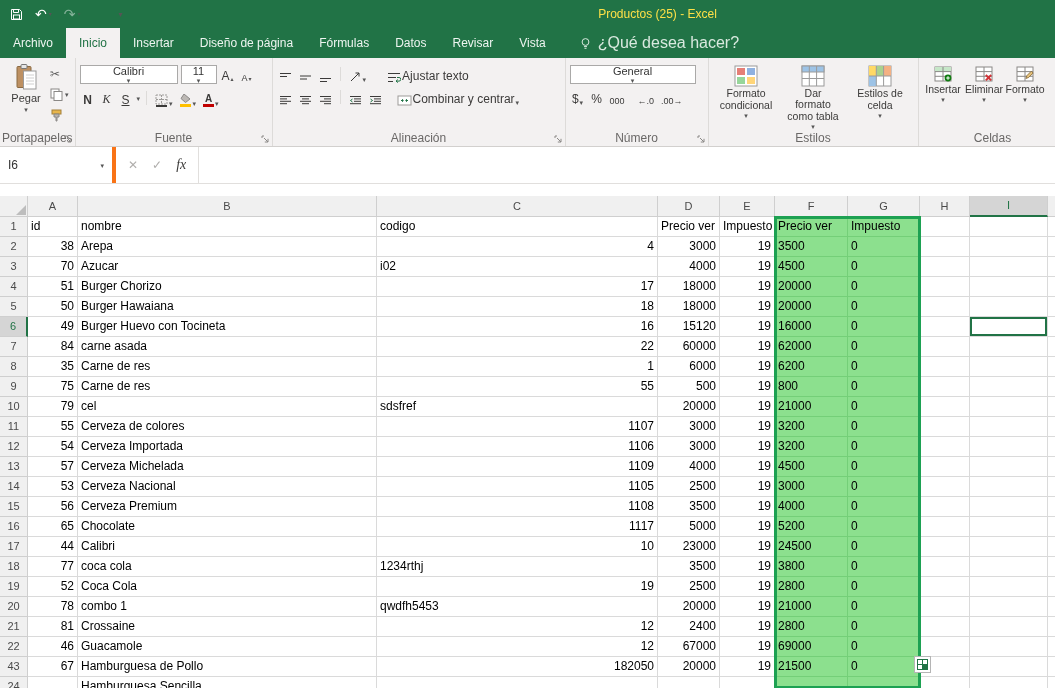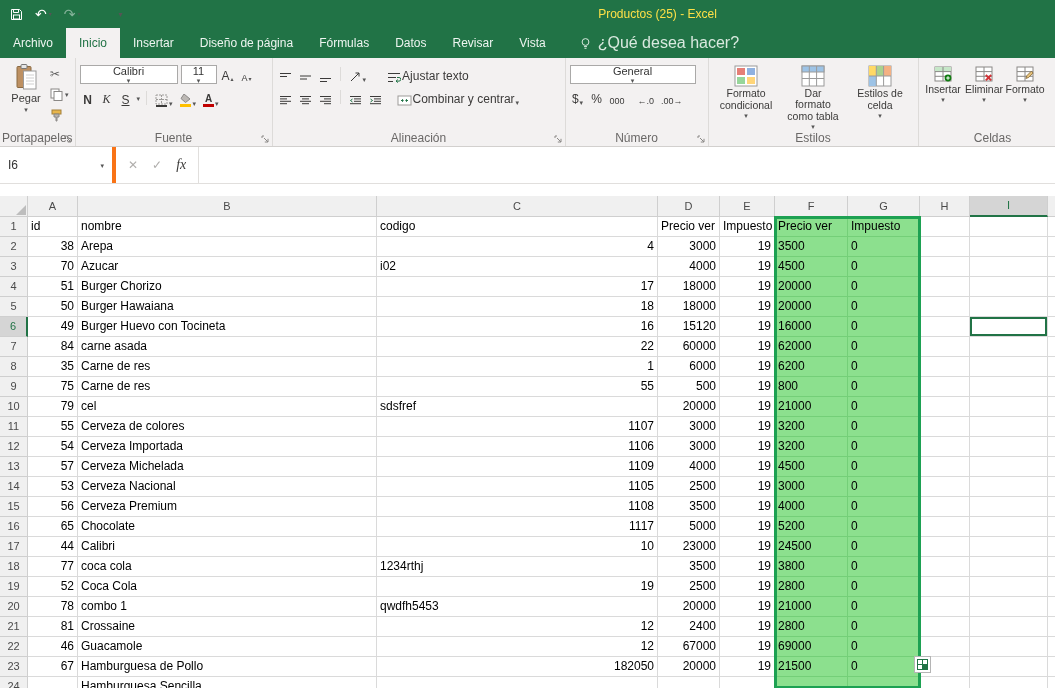--- a/index.html
+++ b/index.html
@@ -731,21 +731,21 @@
             <td class="cell num">12</td>
             <td class="cell num">67000</td>
             <td class="cell num">19</td>
             <td class="cell hl">69000</td>
             <td class="cell hl">0</td>
             <td class="cell"></td>
             <td class="cell"></td>
             <td class="cell"></td>
           </tr>
           <tr>
-            <th class="rowhdr">23</th>
+            <th class="rowhdr">43</th>
             <td class="cell num">67</td>
             <td class="cell">Hamburguesa de Pollo</td>
             <td class="cell num">182050</td>
             <td class="cell num">20000</td>
             <td class="cell num">19</td>
             <td class="cell hl">21500</td>
             <td class="cell hl">0</td>
             <td class="cell"></td>
             <td class="cell"></td>
             <td class="cell"></td>

